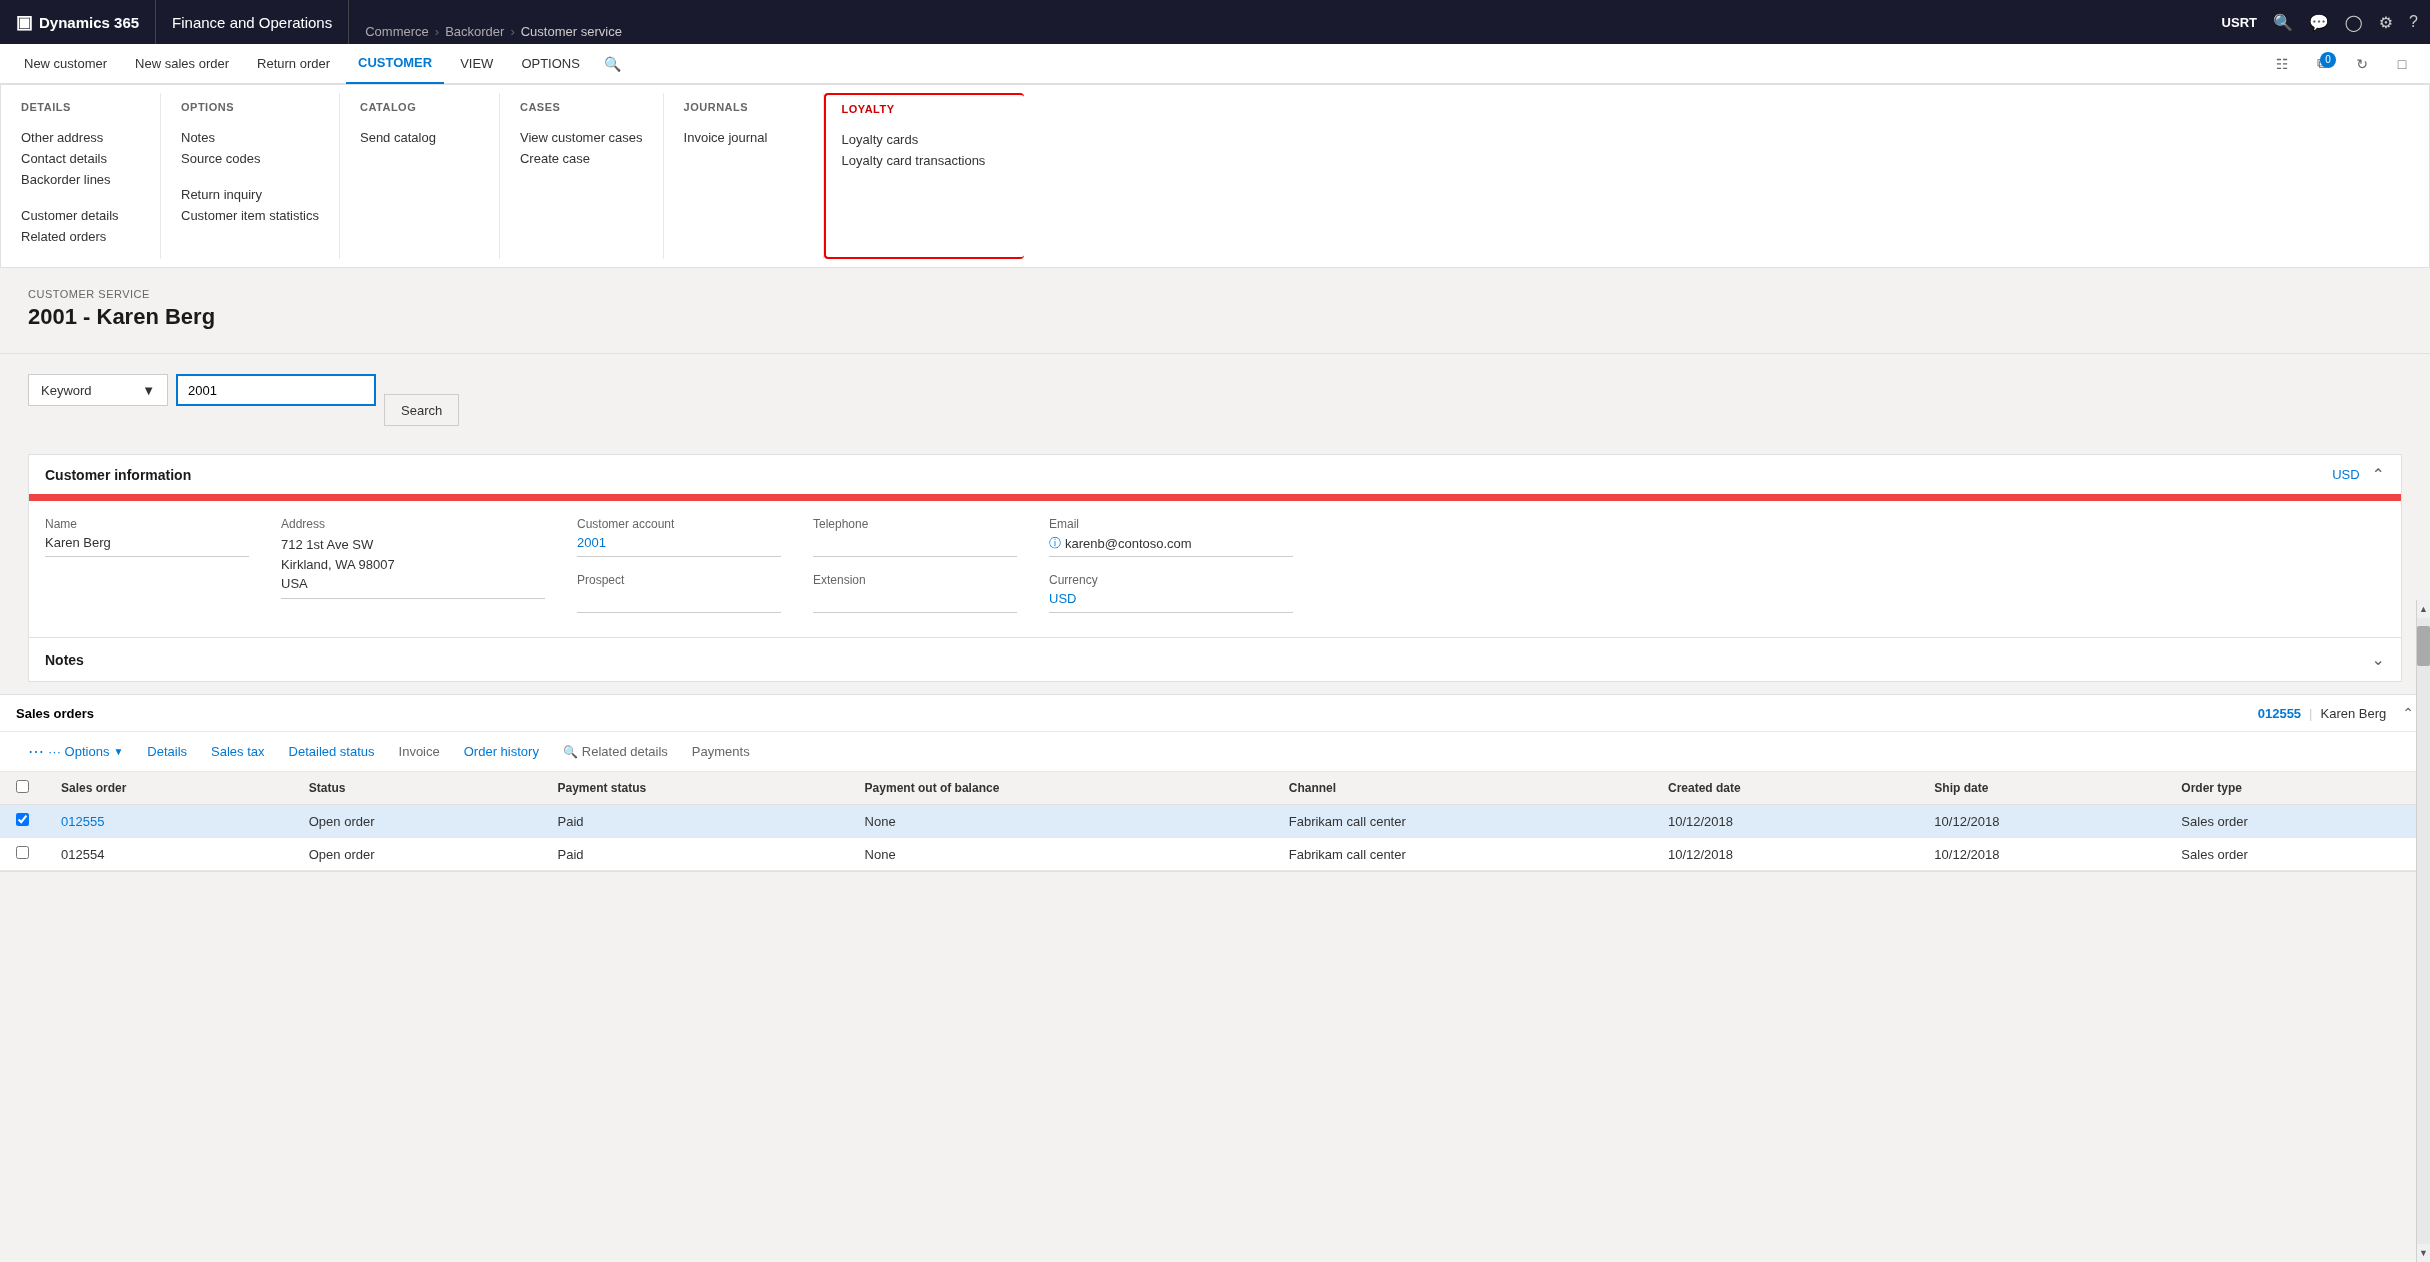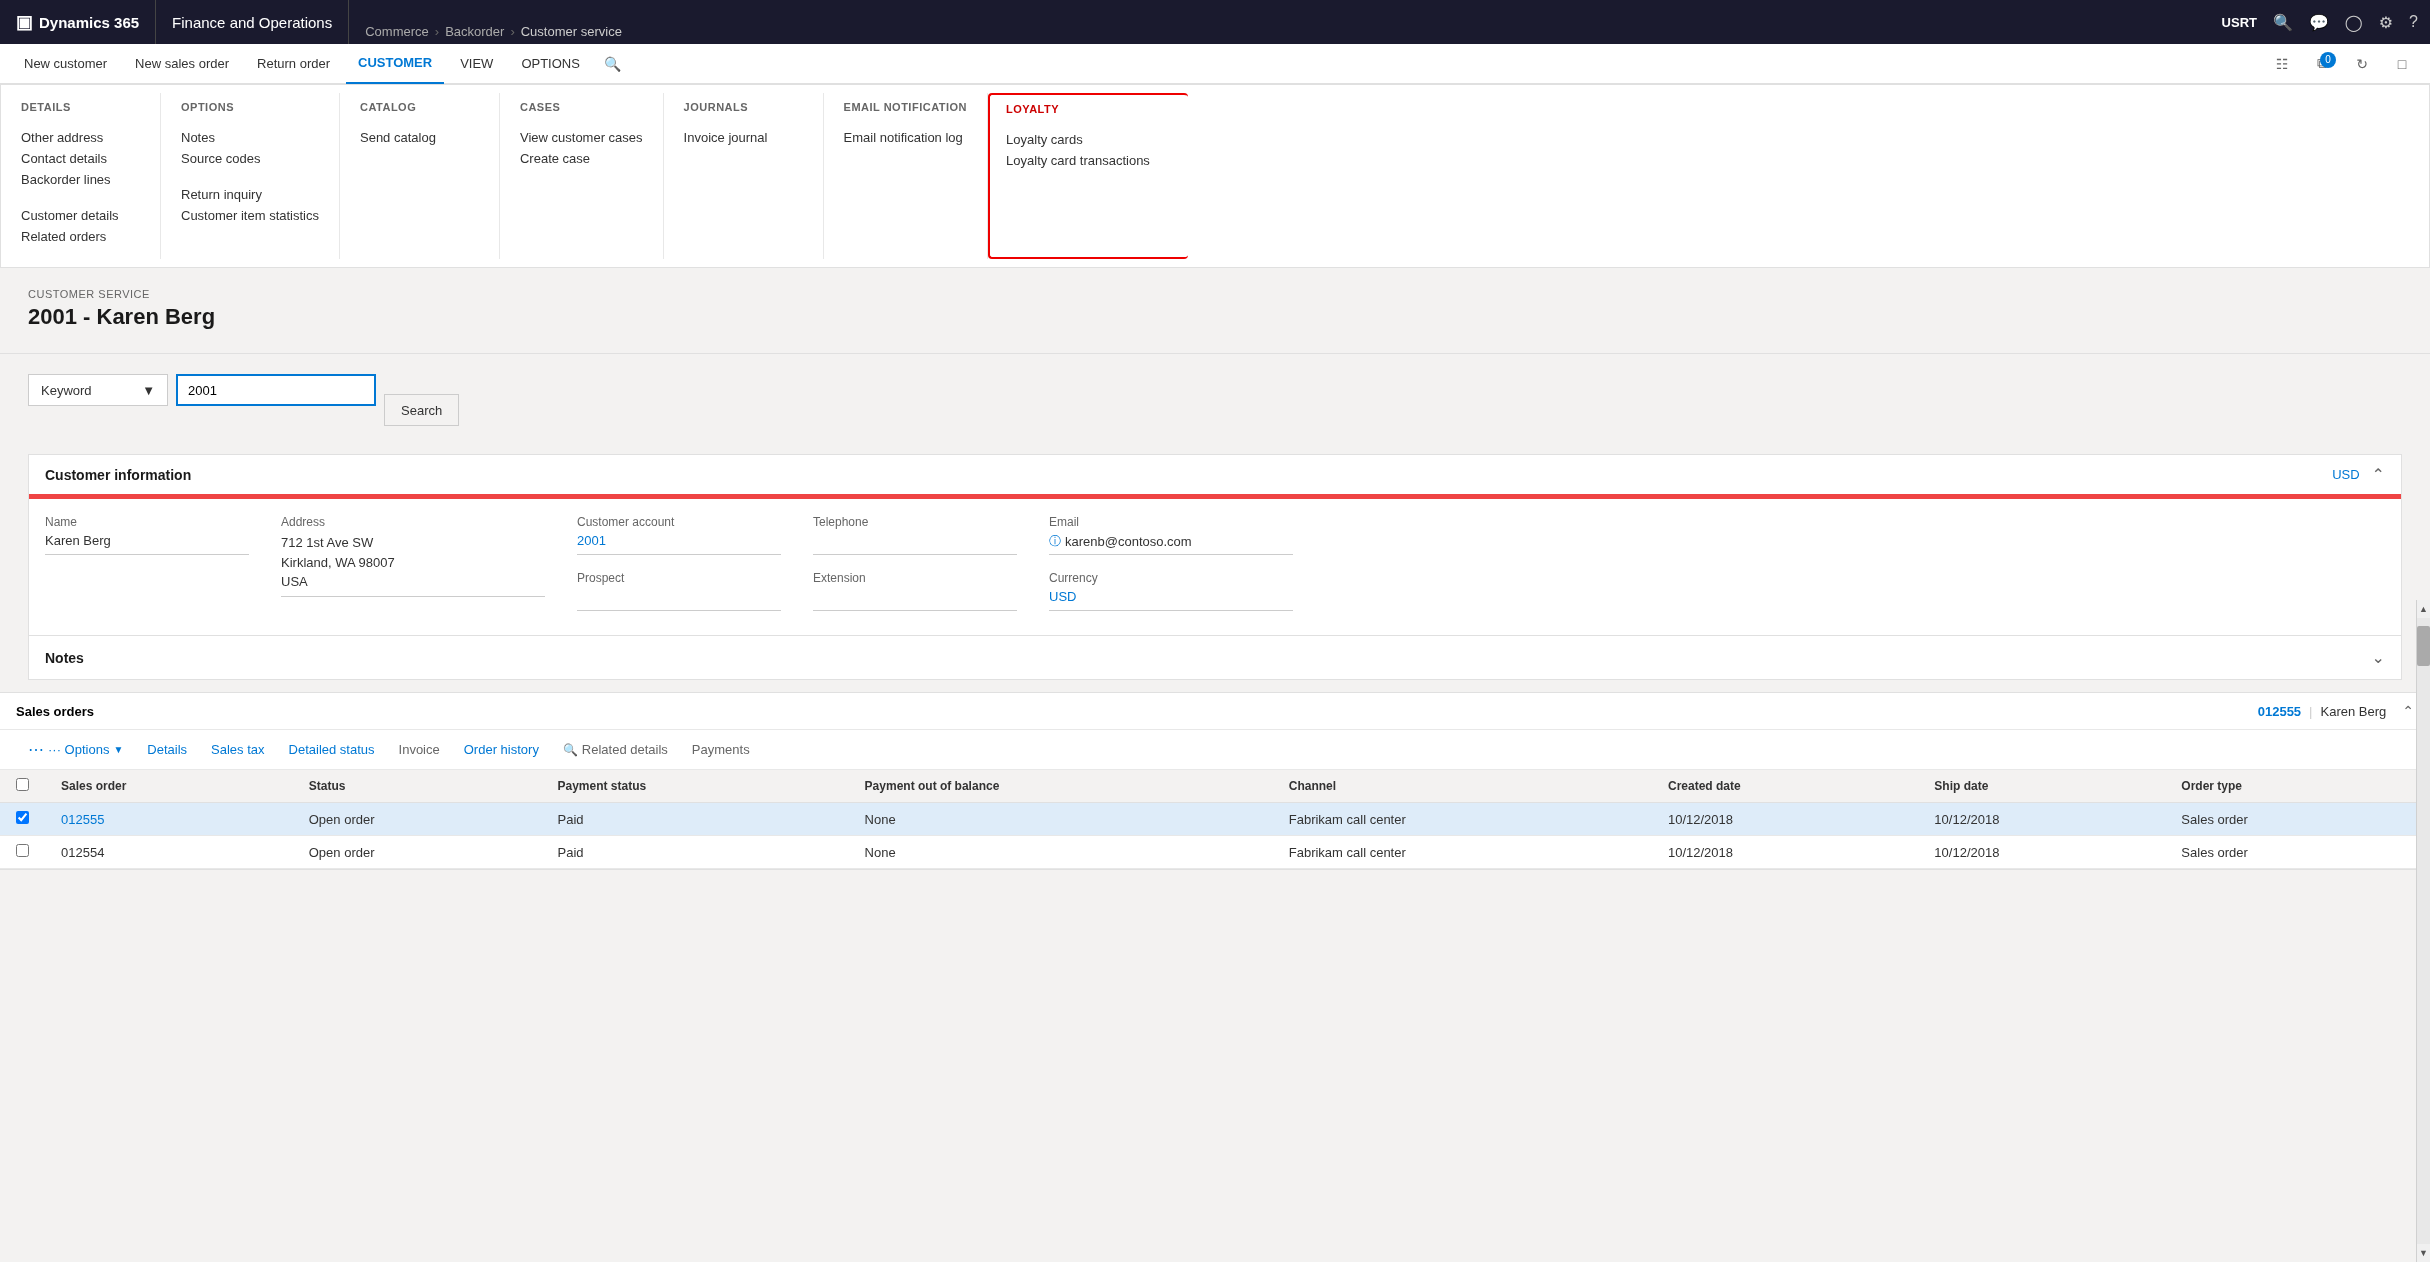--- a/index.html
+++ b/index.html
@@ -124,21 +124,21 @@
       height: 32px; font-size: 13px; cursor: pointer; color: #333; margin-top: 40px;
     }
 
     
     .card {
       background: #fff; margin: 12px 28px 0 28px;
       border: 1px solid #e0e0e0;
     }
     .card-header {
       display: flex; align-items: center; justify-content: space-between;
-      padding: 10px 16px; border-bottom: 5px solid #ef4444;
+      padding: 10px 16px; border-bottom: 7px solid #ef4444;
       background: #fff;
     }
     .card-title { font-size: 14px; font-weight: 600; color: #1a1a1a; }
     .card-header-right { display: flex; align-items: center; gap: 12px; }
     .card-header-link { color: #0078d4; font-size: 13px; cursor: pointer; }
     .card-header-chevron { color: #666; font-size: 16px; cursor: pointer; }
 
     
     .info-grid {
       display: grid; grid-template-columns: 220px 280px 220px 220px 260px;
@@ -325,24 +325,20 @@
       <div class="menu-section-title">CASES</div>
       <span class="menu-item black">View customer cases</span>
       <span class="menu-item black">Create case</span>
     </div>
 
     <div class="menu-section">
       <div class="menu-section-title">JOURNALS</div>
       <span class="menu-item black">Invoice journal</span>
     </div>
 
-    <div class="menu-section">
-      <div class="menu-section-title">EMAIL NOTIFICATION</div>
-      <span class="menu-item black">Email notification log</span>
-    </div>
 
     <div class="menu-section loyalty-section">
       <div class="menu-section-title" style="color:#cc0000;">LOYALTY</div>
       <span class="menu-item black">Loyalty cards</span>
       <span class="menu-item black">Loyalty card transactions</span>
     </div>
   </div>
 
   <div class="main-content">
 

